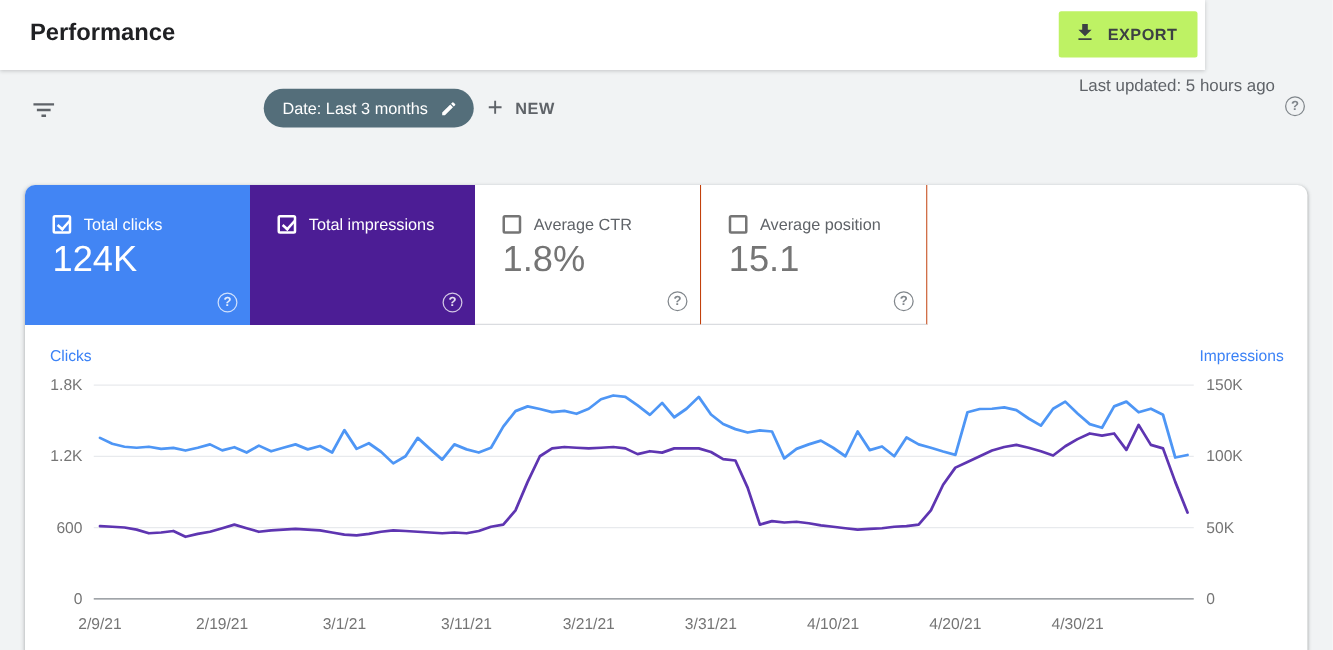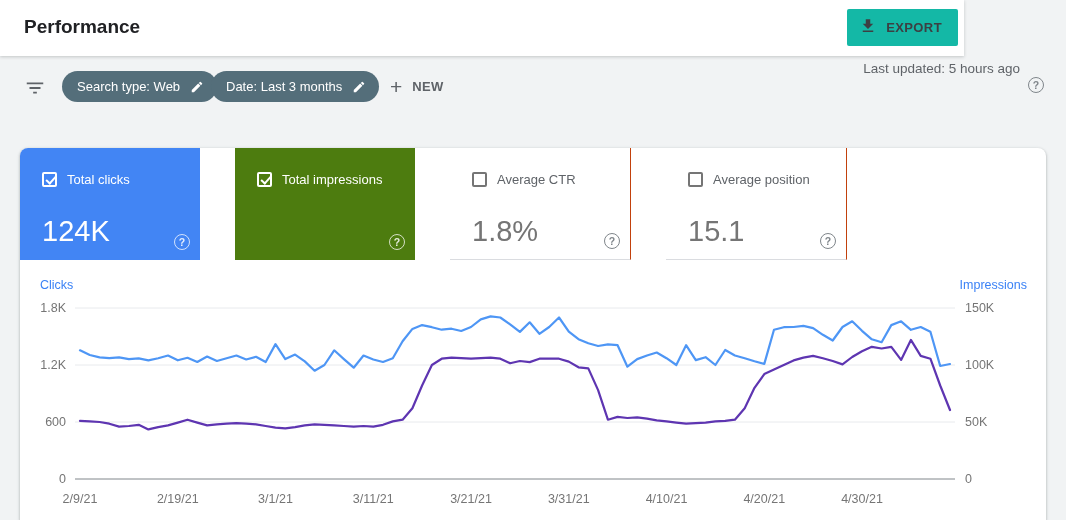--- a/index.html
+++ b/index.html
@@ -4,21 +4,21 @@
 <style>
   * { margin:0; padding:0; box-sizing:border-box; }
   html,body { width:1066px; height:520px; overflow:hidden;
     font-family:"Liberation Sans","DejaVu Sans",sans-serif; background:#f1f3f4; }
 
   
   .topbar { position:absolute; left:0; top:0; width:964px; height:56px; background:#fff;
     box-shadow:0 1px 3px rgba(60,64,67,.25); z-index:5; }
   .page-title { position:absolute; left:24px; top:16px; font-size:19px; font-weight:700; color:#202124; }
   .export-btn { position:absolute; right:6px; top:9px; height:37px; padding:0 16px 0 12px;
-    background:#14b8a6; border:none; border-radius:2px; display:flex; align-items:center; gap:9px;
+    background:#bef264; border:none; border-radius:2px; display:flex; align-items:center; gap:9px;
     cursor:pointer; }
   .export-btn svg { width:18px; height:18px; fill:#3c4043; }
   .export-label { font-size:13px; font-weight:700; letter-spacing:.4px; color:#3c4043; }
 
   
   .filterbar { position:absolute; left:0; top:56px; width:1066px; height:72px; }
   .filter-icon { position:absolute; left:24px; top:21px; width:22px; height:22px; cursor:pointer; }
   .filter-icon svg { width:22px; height:22px; fill:#5f6368; }
   .chip { position:absolute; top:15px; height:31px; background:#546e7a; border-radius:16px;
     display:flex; align-items:center; gap:10px; padding:0 13px 0 15px; cursor:pointer; }
@@ -34,35 +34,35 @@
   .help-circle { width:16px; height:16px; border:1.5px solid #80868b; border-radius:50%;
     color:#80868b; font-size:10.5px; font-weight:700; display:flex; align-items:center;
     justify-content:center; cursor:pointer; }
   .updated-help { position:absolute; right:22px; top:21px; }
 
   
   .panel { position:absolute; left:20px; top:148px; width:1026px; height:372px; background:#fff;
     border-radius:8px 8px 0 0; box-shadow:0 1px 2px rgba(60,64,67,.3),0 1px 3px 1px rgba(60,64,67,.12); }
 
   
-  .cards { position:absolute; left:0; top:0; width:863px; height:112px; display:flex;gap:35px; }
+  .cards { position:absolute; left:0; top:0; width:863px; height:112px; display:flex; }
   .card { position:relative; height:112px; cursor:pointer; }
   .card-clicks { width:180px; background:#4285f4; border-radius:8px 0 0 0; }
-  .card-impressions { width:180px; background:#4d7c0f; }
+  .card-impressions { width:180px; background:#4c1d95; }
   .card-white { width:181px; background:#fff; border-right:1px solid #c2410c; border-bottom:1px solid #dadce0; }
   .card-empty { flex:1; background:#fff; border-radius:0 8px 0 0; }
   .card-top { position:absolute; left:22px; top:24px; display:flex; align-items:center; gap:10px; }
   .cbox { width:15px; height:15px; border-radius:2px; position:relative; flex:0 0 auto; }
   .cbox.checked { border:2px solid #fff; }
   .cbox.checked::after { content:""; position:absolute; left:3.5px; top:0px; width:4px; height:8px;
     border-right:2px solid #fff; border-bottom:2px solid #fff; transform:rotate(42deg); }
   .cbox.unchecked { border:2px solid #757575; }
   .card-label { font-size:13px; color:#fff; white-space:nowrap; }
   .card-white .card-label { color:#5f6368; }
-  .card-value { position:absolute; left:22px; top:44px; font-size:29px; font-weight:400; color:#fff;margin-top:23px; }
+  .card-value { position:absolute; left:22px; top:44px; font-size:29px; font-weight:400; color:#fff; }
   .card-white .card-value { color:#757575; }
   .card-help { position:absolute; right:10px; bottom:10px; }
   .card-clicks .help-circle, .card-impressions .help-circle { border-color:rgba(255,255,255,.75); color:rgba(255,255,255,.85); }
 
   
   .axis-title { position:absolute; font-size:12.5px; color:#3b82f6; top:130px; }
   .axis-title-left { left:20px; }
   .axis-title-right { right:19px; }
   #chart-svg { position:absolute; left:0; top:112px; }
 </style>
@@ -80,28 +80,20 @@
     <span class="export-label">EXPORT</span>
   </button>
 </div>
 
 <div class="filterbar">
   <span class="filter-icon">
     <svg viewBox="0 0 24 24">
         <path d="M10 18h4v-2h-4v2zM3 6v2h18V6H3zm3 7h12v-2H6v2z"></path>
       </svg>
   </span>
-  <div class="chip chip1">
-    <span class="chip-label">Search type: Web</span>
-    <span class="pencil">
-      <svg viewBox="0 0 24 24">
-          <path d="M3 17.25V21h3.75L17.81 9.94l-3.75-3.75L3 17.25zM20.71 7.04a.996.996 0 0 0 0-1.41l-2.34-2.34a.996.996 0 0 0-1.41 0l-1.83 1.83 3.75 3.75 1.83-1.83z"></path>
-        </svg>
-    </span>
-  </div>
   <div class="chip chip2">
     <span class="chip-label">Date: Last 3 months</span>
     <span class="pencil">
       <svg viewBox="0 0 24 24">
           <path d="M3 17.25V21h3.75L17.81 9.94l-3.75-3.75L3 17.25zM20.71 7.04a.996.996 0 0 0 0-1.41l-2.34-2.34a.996.996 0 0 0-1.41 0l-1.83 1.83 3.75 3.75 1.83-1.83z"></path>
         </svg>
     </span>
   </div>
   <button class="new-btn">
     <span class="plus-glyph">+</span>

